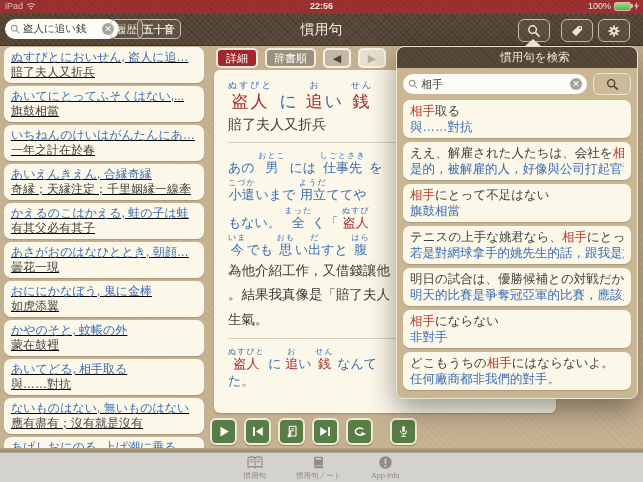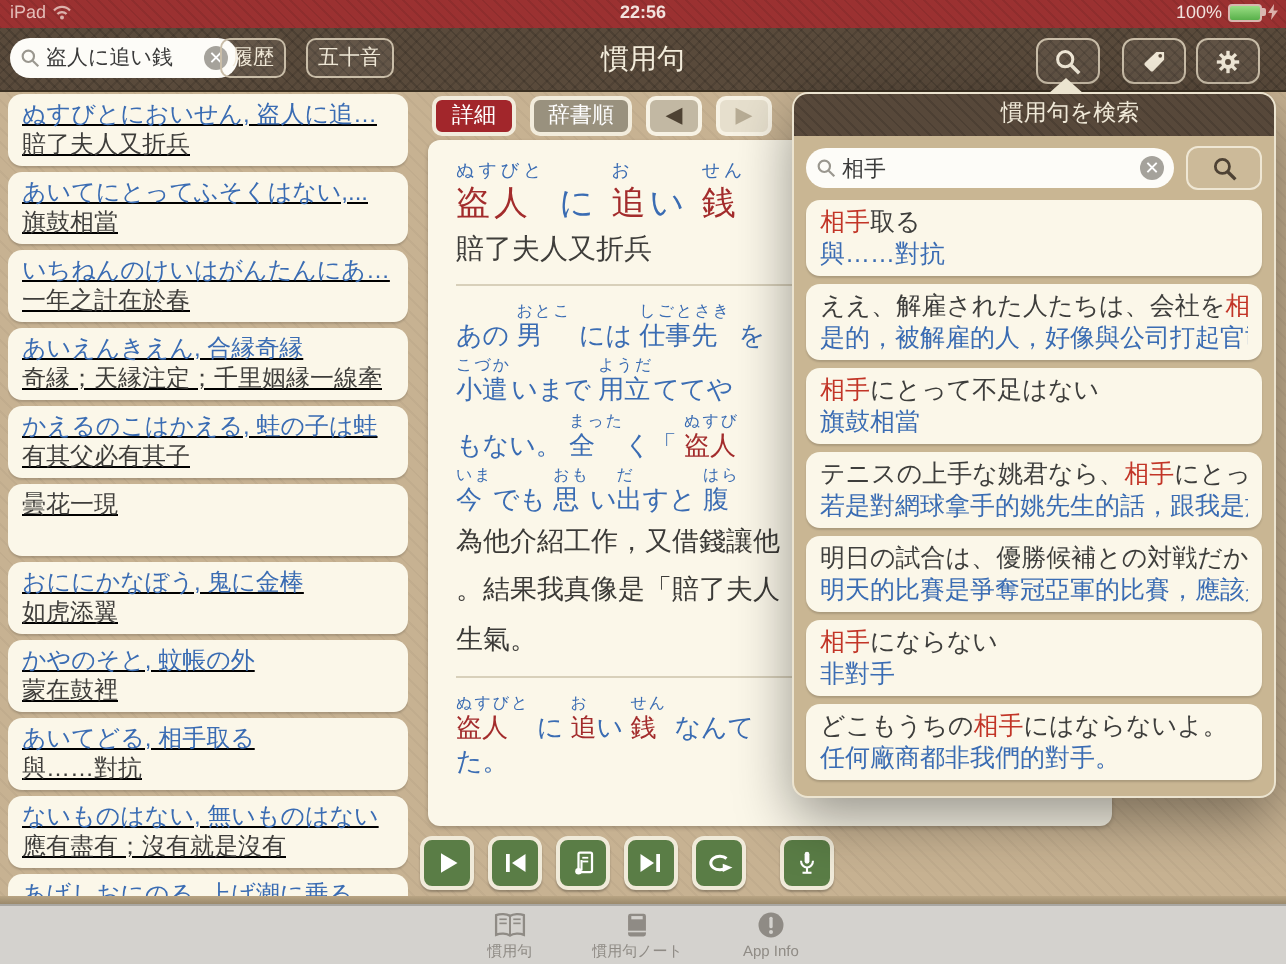--- a/index.html
+++ b/index.html
@@ -42,21 +42,21 @@
   .entry-header{position:absolute;left:216px;top:48px;display:flex;gap:7px;z-index:1;}
   .btn-detail{background:#a2262b;border:2px solid #f2ecdc;border-radius:5px;color:#fff;font-size:11px;
     padding:1px 8px;line-height:14px;}
   .btn-order{background:#99917e;border:2px solid #f2ecdc;border-radius:5px;color:#fff;font-size:11px;
     padding:1px 7px;line-height:14px;}
   .btn-arrow{width:24px;border:2px solid #f7f2e4;border-radius:5px;background:#c2b8a3;color:#4e4233;
     font-size:11px;text-align:center;line-height:16px;}
   .btn-arrow.disabled{background:#e6dfcd;color:#b7ac95;}
   .entry-card{position:absolute;left:214px;top:70px;width:342px;height:343px;background:#fbf7e9;border-radius:6px;
     box-shadow:0 1px 2px rgba(0,0,0,.2);padding:10px 14px;box-sizing:border-box;overflow:hidden;z-index:1;}
-  .seg{display:inline-block;vertical-align:bottom;}
+  .seg{display:inline-block;text-align:center;vertical-align:bottom;}
   .furi{display:block;font-size:8px;line-height:10px;color:#3a6cb3;letter-spacing:1px;}
   .base{display:block;}
   .c-red .base{color:#a32c2c;}
   .c-blue .base{color:#3a6cb3;}
   .headword{font-size:17px;letter-spacing:2px;color:#3a6cb3;}
   .headword .furi{font-size:9px;letter-spacing:2px;}
   .head-cn{font-size:14px;color:#3f3e3b;margin-top:3px;}
   .entry-hr{border:none;border-top:1px solid #d8d0ba;margin:8px 0;}
   .jline{font-size:13px;color:#3a6cb3;line-height:1.1;margin-bottom:3px;white-space:nowrap;}
   .cn-par{font-size:13.5px;color:#3c3b38;line-height:1.5;margin:4px 0;}
@@ -126,21 +126,21 @@
     <div class="nav-title">慣用句</div>
     <div class="nav-search">
       <svg width="10" height="10" viewBox="0 0 12 12">
         <circle cx="5" cy="5" r="3.4" fill="none" stroke="#9a978f" stroke-width="1.3"></circle>
         <line x1="7.6" y1="7.6" x2="11" y2="11" stroke="#9a978f" stroke-width="1.3"></line>
       </svg>
       <input class="q" readonly="" value="盗人に追い銭" style="">
       <span class="clear-btn">✕</span>
     </div>
     <div class="nav-btn" style="left:110px;">履歴</div>
-    <div class="nav-btn" style="left:153px;">五十音</div>
+    <div class="nav-btn" style="left:137px;font-weight:bold;">五十音</div>
     <div class="nav-iconbtn" style="right:93px;">
       <svg width="14" height="14" viewBox="0 0 14 14">
         <circle cx="5.6" cy="5.6" r="3.8" fill="none" stroke="#efe7d6" stroke-width="1.5"></circle>
         <line x1="8.6" y1="8.6" x2="12.6" y2="12.6" stroke="#efe7d6" stroke-width="1.8"></line>
       </svg>
     </div>
     <div class="nav-iconbtn" style="right:50px;">
       <svg width="14" height="14" viewBox="0 0 18 18">
         <path d="M10.5,2.5 H15.5 V7.5 L8.5,14.8 C8,15.3 7.3,15.3 6.8,14.8 L3.2,11.2 C2.7,10.7 2.7,10 3.2,9.5 Z" fill="#efe7d6"></path>
         <circle cx="13" cy="5" r="1.2" fill="#594a3b"></circle>
@@ -181,20 +181,21 @@
         <div class="side-jp">あいえんきえん, 合縁奇縁</div>
         <div class="side-cn">奇縁；天縁注定；千里姻縁一線牽</div>
       </div>
 
       <div class="side-card">
         <div class="side-jp">かえるのこはかえる, 蛙の子は蛙</div>
         <div class="side-cn">有其父必有其子</div>
       </div>
 
       <div class="side-card">
+        <div class="side-jp">あさがおのはなひととき, 朝顔…</div>
         <div class="side-cn">曇花一現</div>
       </div>
 
       <div class="side-card">
         <div class="side-jp">おににかなぼう, 鬼に金棒</div>
         <div class="side-cn">如虎添翼</div>
       </div>
 
       <div class="side-card">
         <div class="side-jp">かやのそと, 蚊帳の外</div>

